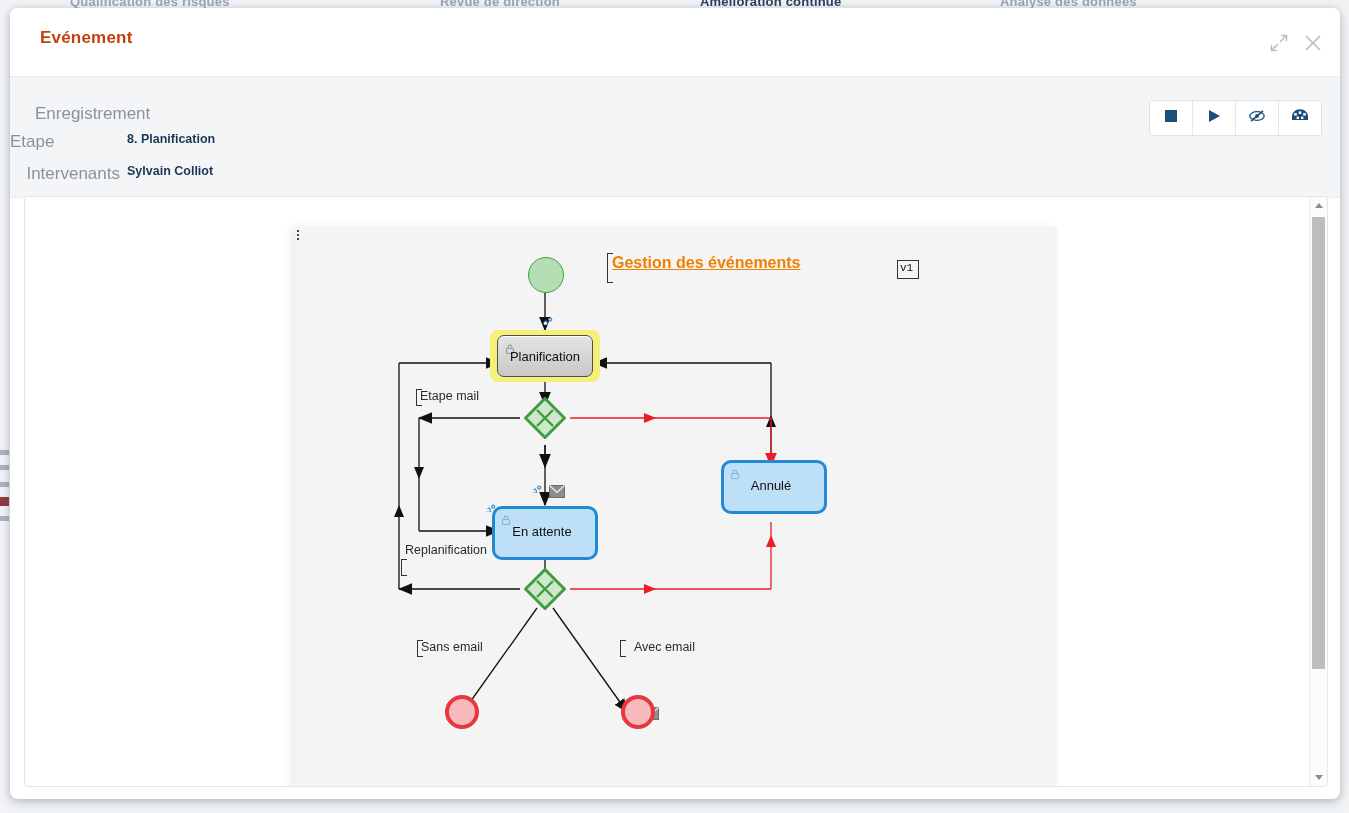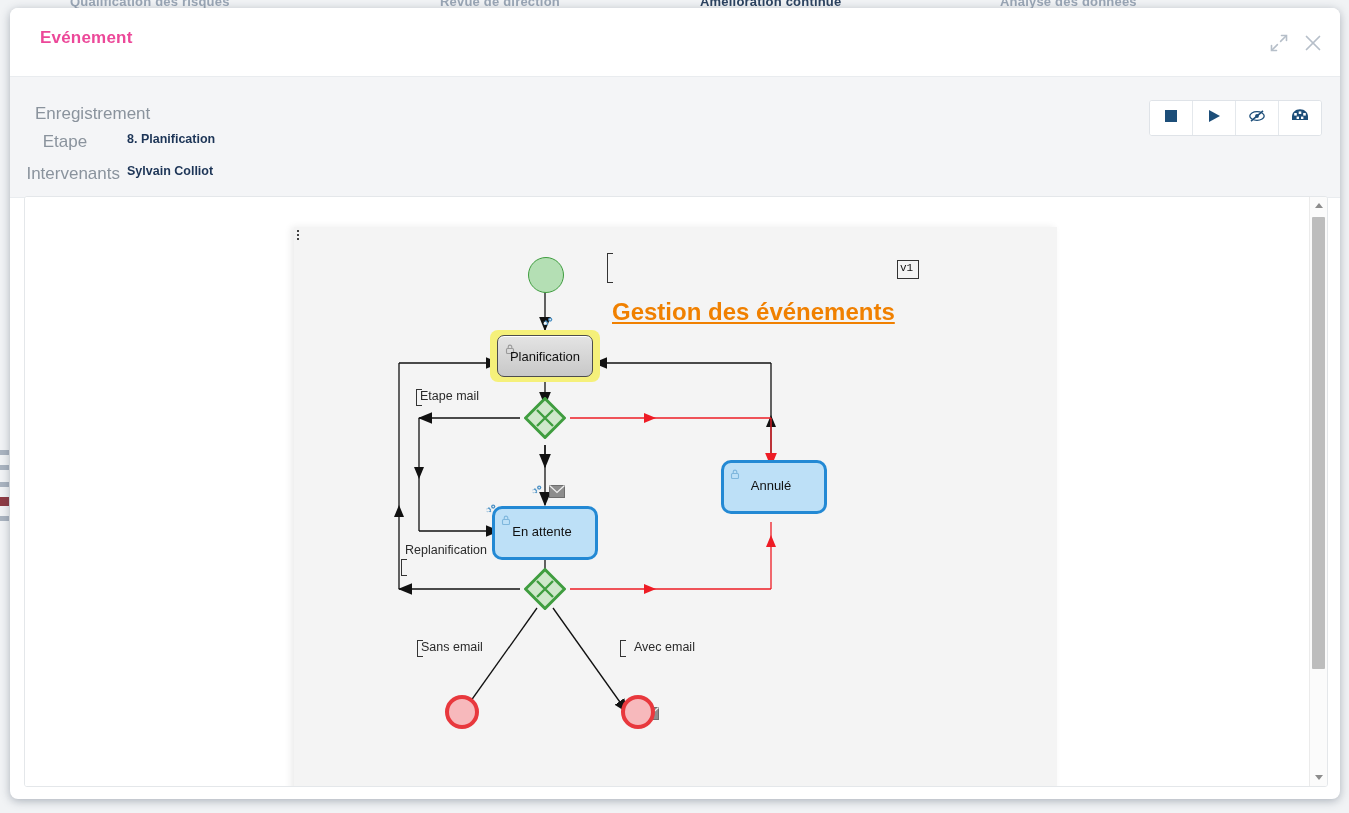--- a/index.html
+++ b/index.html
@@ -28,21 +28,21 @@
     background:#ffffff;border-radius:8px;
     box-shadow:0 2px 10px rgba(40,55,75,.35);
     overflow:hidden;
   }
   #modal-header{
     position:relative;height:68px;background:#fff;
     border-bottom:1px solid #e9ecef;
   }
   #modal-title{
     position:absolute;left:30px;top:20px;
-    font-size:17px;font-weight:700;color:#ec4899;letter-spacing:.2px;
+    font-size:17px;font-weight:700;color:#c2410c;letter-spacing:.2px;
   }
   .hdr-btn{
     position:absolute;top:22px;width:26px;height:26px;cursor:pointer;
     color:#b6bfc9;
   }
   #expand-btn{right:48px;}
   #close-btn{right:14px;}
   .hdr-btn svg{display:block;}
 
   
@@ -55,21 +55,21 @@
     position:absolute;right:230px;width:200px;text-align:right;
     font-size:17px;color:#8a939d;
   }
   .info-value{
     position:absolute;left:117px;font-size:12.5px;font-weight:700;color:#1d3557;
   }
   #row-enregistrement{top:27px;}
   #row-enregistrement .info-label{right:auto;left:25px;width:auto;text-align:left;}
   #row-etape{top:55px;}
   #row-intervenants{top:87px;}
-  #row-etape .info-label{left:0;width:110px;text-align:center;right:auto;}
+  #row-etape .info-label{left:0;width:110px;text-align:left;right:auto;}
   #row-intervenants .info-label{left:0;width:110px;text-align:right;right:auto;}
 
   
   #toolbar{
     position:absolute;right:18px;top:23px;display:flex;
     border:1px solid #dfe3e8;border-radius:3px;overflow:hidden;background:#fff;
   }
   .tb-btn{
     width:42px;height:34px;display:flex;align-items:center;justify-content:center;
     background:#fff;border-right:1px solid #e4e8ec;cursor:pointer;
@@ -104,22 +104,22 @@
     border-right:4px solid transparent;}
   #sb-up b{border-bottom:5px solid #8c8c8c;}
   #sb-down b{border-top:5px solid #8c8c8c;}
   #sb-thumb{
     position:absolute;left:2px;top:20px;width:13px;height:452px;
     background:#bdbdbd;border-radius:1px;cursor:pointer;
   }
 
   
   .dg-title{
-    position:absolute;font-size:24px;font-weight:700;color:#f08000;
-    text-decoration:underline;white-space:nowrap;margin-top:44px;
+    position:absolute;font-size:16px;font-weight:700;color:#f08000;
+    text-decoration:underline;white-space:nowrap;
   }
   .dg-version{
     position:absolute;font-size:11px;color:#111;font-family:"Liberation Mono",monospace;
   }
   .dg-label{
     position:absolute;font-size:12.5px;color:#2b2b2b;white-space:nowrap;
   }
   .brk{
     position:absolute;border-left:1px solid #333;border-top:1px solid #333;
     border-bottom:1px solid #333;width:5px;

